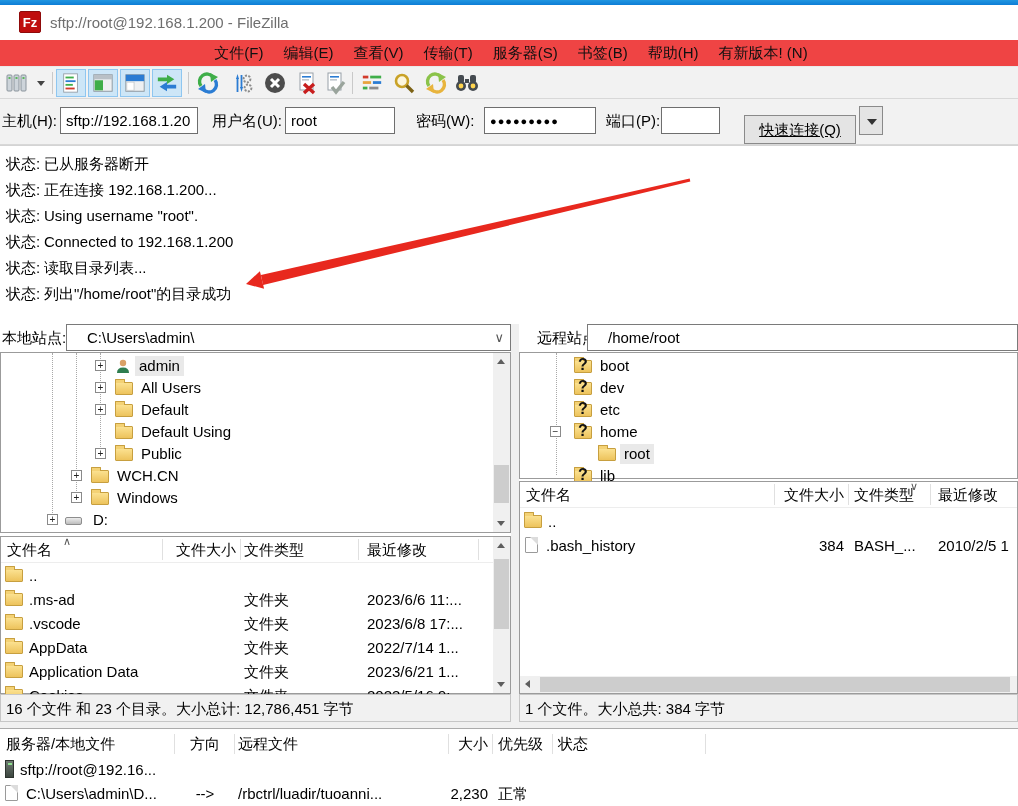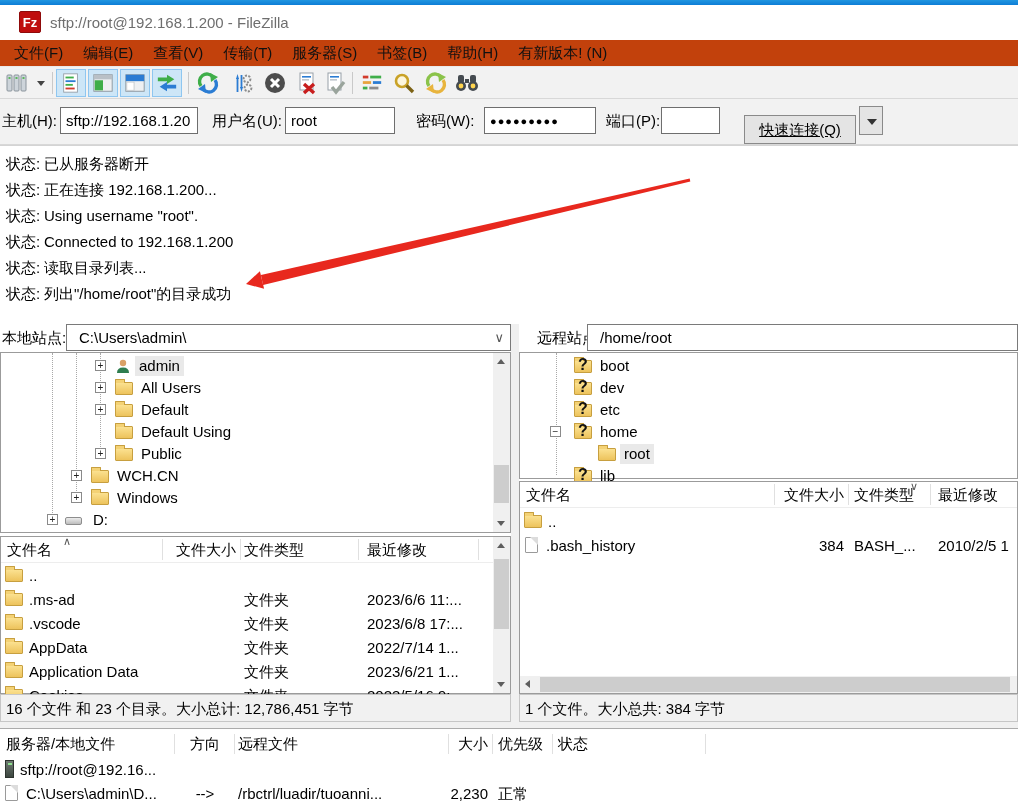--- a/index.html
+++ b/index.html
@@ -12,21 +12,21 @@
                background:linear-gradient(180deg,#2196e0,#0d7dd6); }
   .titlebar { position:absolute; left:0; top:5px; width:1018px; height:34px;
               display:flex; align-items:center; padding-left:19px; background:#fff; }
   .fz-logo { width:22px; height:22px; background:#bf0d0d; color:#fff; font-weight:bold;
              font-size:13px; display:flex; align-items:center; justify-content:center;
              border-radius:2px; border:1px solid #8f0a0a; }
   .title-text { margin-left:9px; color:#6e6e6e; font-size:15px; }
 
   
   .menubar { position:absolute; left:0; top:40px; width:1018px; height:26px;
-             display:flex; align-items:center; padding-left:4px; background:#c2410c; }
+             display:flex; align-items:center; padding-left:4px; background:#ef4444;justify-content:center; }
   .menu-item { padding:2px 10px; color:#111; cursor:default; }
 
   
   .toolbar { position:absolute; left:0; top:66px; width:1018px; height:33px;
              background:#f2f2f2; border-bottom:1px solid #d8d8d8; border-top:1px solid #e9e9e9; }
   .tbtn { position:absolute; top:2px; width:30px; height:28px; display:flex;
           align-items:center; justify-content:center; border:1px solid transparent; }
   .tbtn.active { background:#cde6f7; border:1px solid #8ec6f0; }
   .tsep { position:absolute; top:5px; width:1px; height:22px; background:#c9c9c9; }
   .caret-down { position:absolute; top:2px; width:14px; height:28px; }
@@ -48,21 +48,21 @@
              border-top:1px solid #d4d4d4; }
   .log-line { position:absolute; left:0; height:20px; line-height:20px; white-space:pre; }
   .log-label { position:absolute; left:6px; }
   .log-msg { position:absolute; left:44px; }
   .arrow-overlay { position:absolute; left:0; top:145px; width:1018px; height:165px;
                    pointer-events:none; z-index:6; }
 
   
   .site-label { position:absolute; top:325px; height:26px; line-height:26px; }
   .combo { position:absolute; top:324px; height:27px; line-height:25px; background:#fff;
-           border:1px solid #7a7a7a; padding-left:12px; }
+           border:1px solid #7a7a7a; padding-left:20px; }
   .combo .chev { position:absolute; right:6px; top:0; color:#555; font-size:13px; }
   .combo .chev::after { content:"\2228"; }
   .panel { position:absolute; background:#fff; border:1px solid #9b9b9b; }
 
   .trow { position:absolute; left:0; right:0; height:22px; }
   .tlabel { position:absolute; top:1px; height:20px; line-height:20px; padding:0 4px; white-space:pre; }
   .tlabel.selected { background:#e9e9e9; }
   .exp { position:absolute; top:5px; width:11px; height:11px; border:1px solid #8a8a8a; background:#fff;
          font-size:10px; line-height:9px; text-align:center; color:#222; }
   .exp-plus::before { content:"+"; }

